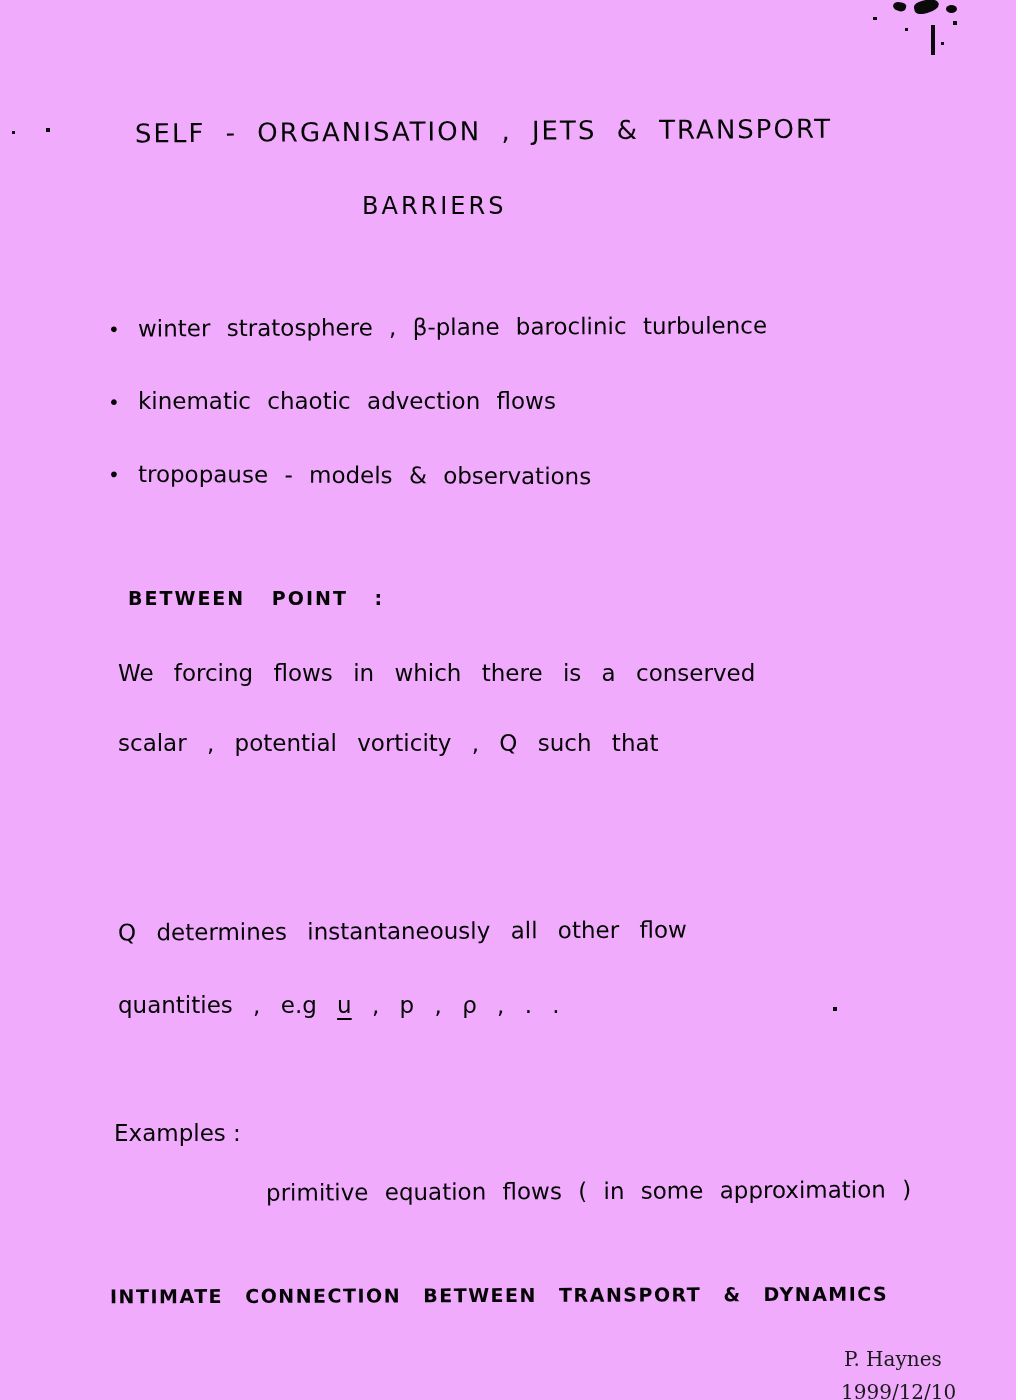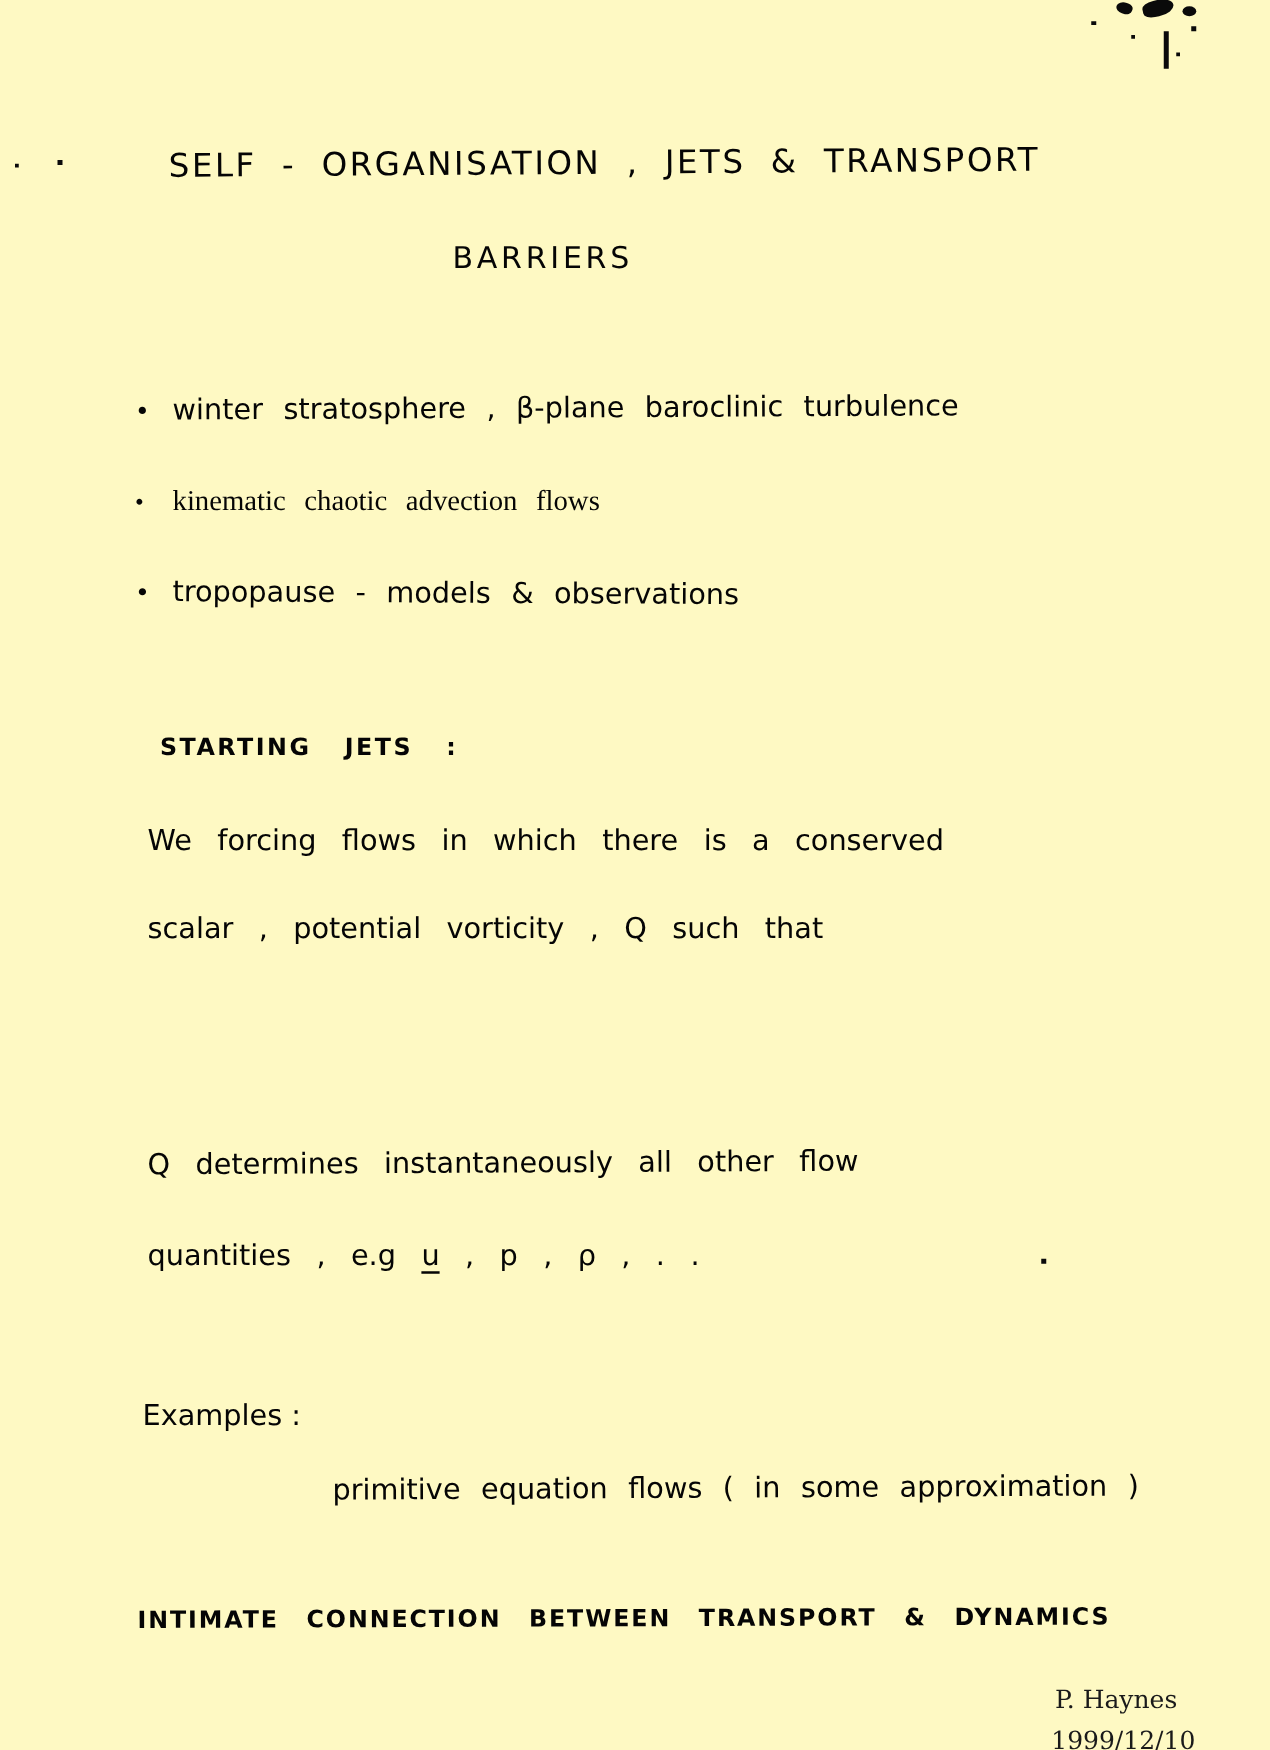--- a/index.html
+++ b/index.html
@@ -1,42 +1,42 @@
 <!DOCTYPE html>
 <html><head>
 <meta charset="utf-8">
 <style>
   html, body { margin: 0; padding: 0; background: #e8e8e8; }
   .page {
     position: relative;
     width: 1016px;
     height: 1400px;
     margin: 0 auto;
-    background: #fef9c3;
+    background: #f0abfc;
     color: #000000;
     font-family: "DejaVu Sans", sans-serif;
     overflow: hidden;
   }
   .line { position: absolute; white-space: nowrap; }
 
   
   .hw { font-weight: 500; color: #050505; }
   .title1 {
     left: 135px; top: 116px;
     font-size: 26px; letter-spacing: 2px; word-spacing: 10px;
     transform: rotate(-0.4deg);
   }
   .title2 {
     left: 362px; top: 192px;
     font-size: 24px; letter-spacing: 3px; font-weight: 400;
   }
   .bullet-row { left: 108px; font-size: 23px; word-spacing: 9px; }
   .bullet-row .dot { display: inline-block; width: 30px; font-size: 20px; }
   .b1 { top: 314px; transform: rotate(-0.3deg); }
-  .b2 { top: 388px; font-family: Liberation Serif, serif; }
+  .b2 { top: 388px; }
   .b3 { top: 462px; transform: rotate(0.3deg); }
 
   .section-heading {
     left: 128px; top: 587px;
     font-size: 19px; letter-spacing: 2px; word-spacing: 18px; font-weight: 600;
   }
   .body-line { font-size: 23px; word-spacing: 13px; }
   .p1l1 { left: 118px; top: 660px; }
   .p1l2 { left: 118px; top: 730px; }
   .p2l1 { left: 118px; top: 918px; transform: rotate(-0.3deg); }
@@ -104,21 +104,21 @@
   <div class="line hw bullet-row b1">
     <span class="dot">•</span><span>winter stratosphere ,  β-plane baroclinic turbulence</span>
   </div>
   <div class="line hw bullet-row b2">
     <span class="dot">•</span><span>kinematic chaotic advection flows</span>
   </div>
   <div class="line hw bullet-row b3">
     <span class="dot">•</span><span>tropopause  -  models &amp; observations</span>
   </div>
 
-  <div class="line hw section-heading">STARTING JETS :</div>
+  <div class="line hw section-heading">BETWEEN POINT :</div>
 
   <div class="line hw body-line p1l1">We forcing flows in which there is a conserved</div>
   <div class="line hw body-line p1l2">scalar , potential vorticity ,  Q   such that</div>
 
 
   <div class="line hw body-line p2l1">Q determines instantaneously all other flow</div>
   <div class="line hw body-line p2l2">
     <span>quantities , e.g </span><span class="uvec">u</span><span> , p , ρ , . .</span>
   </div>
 

